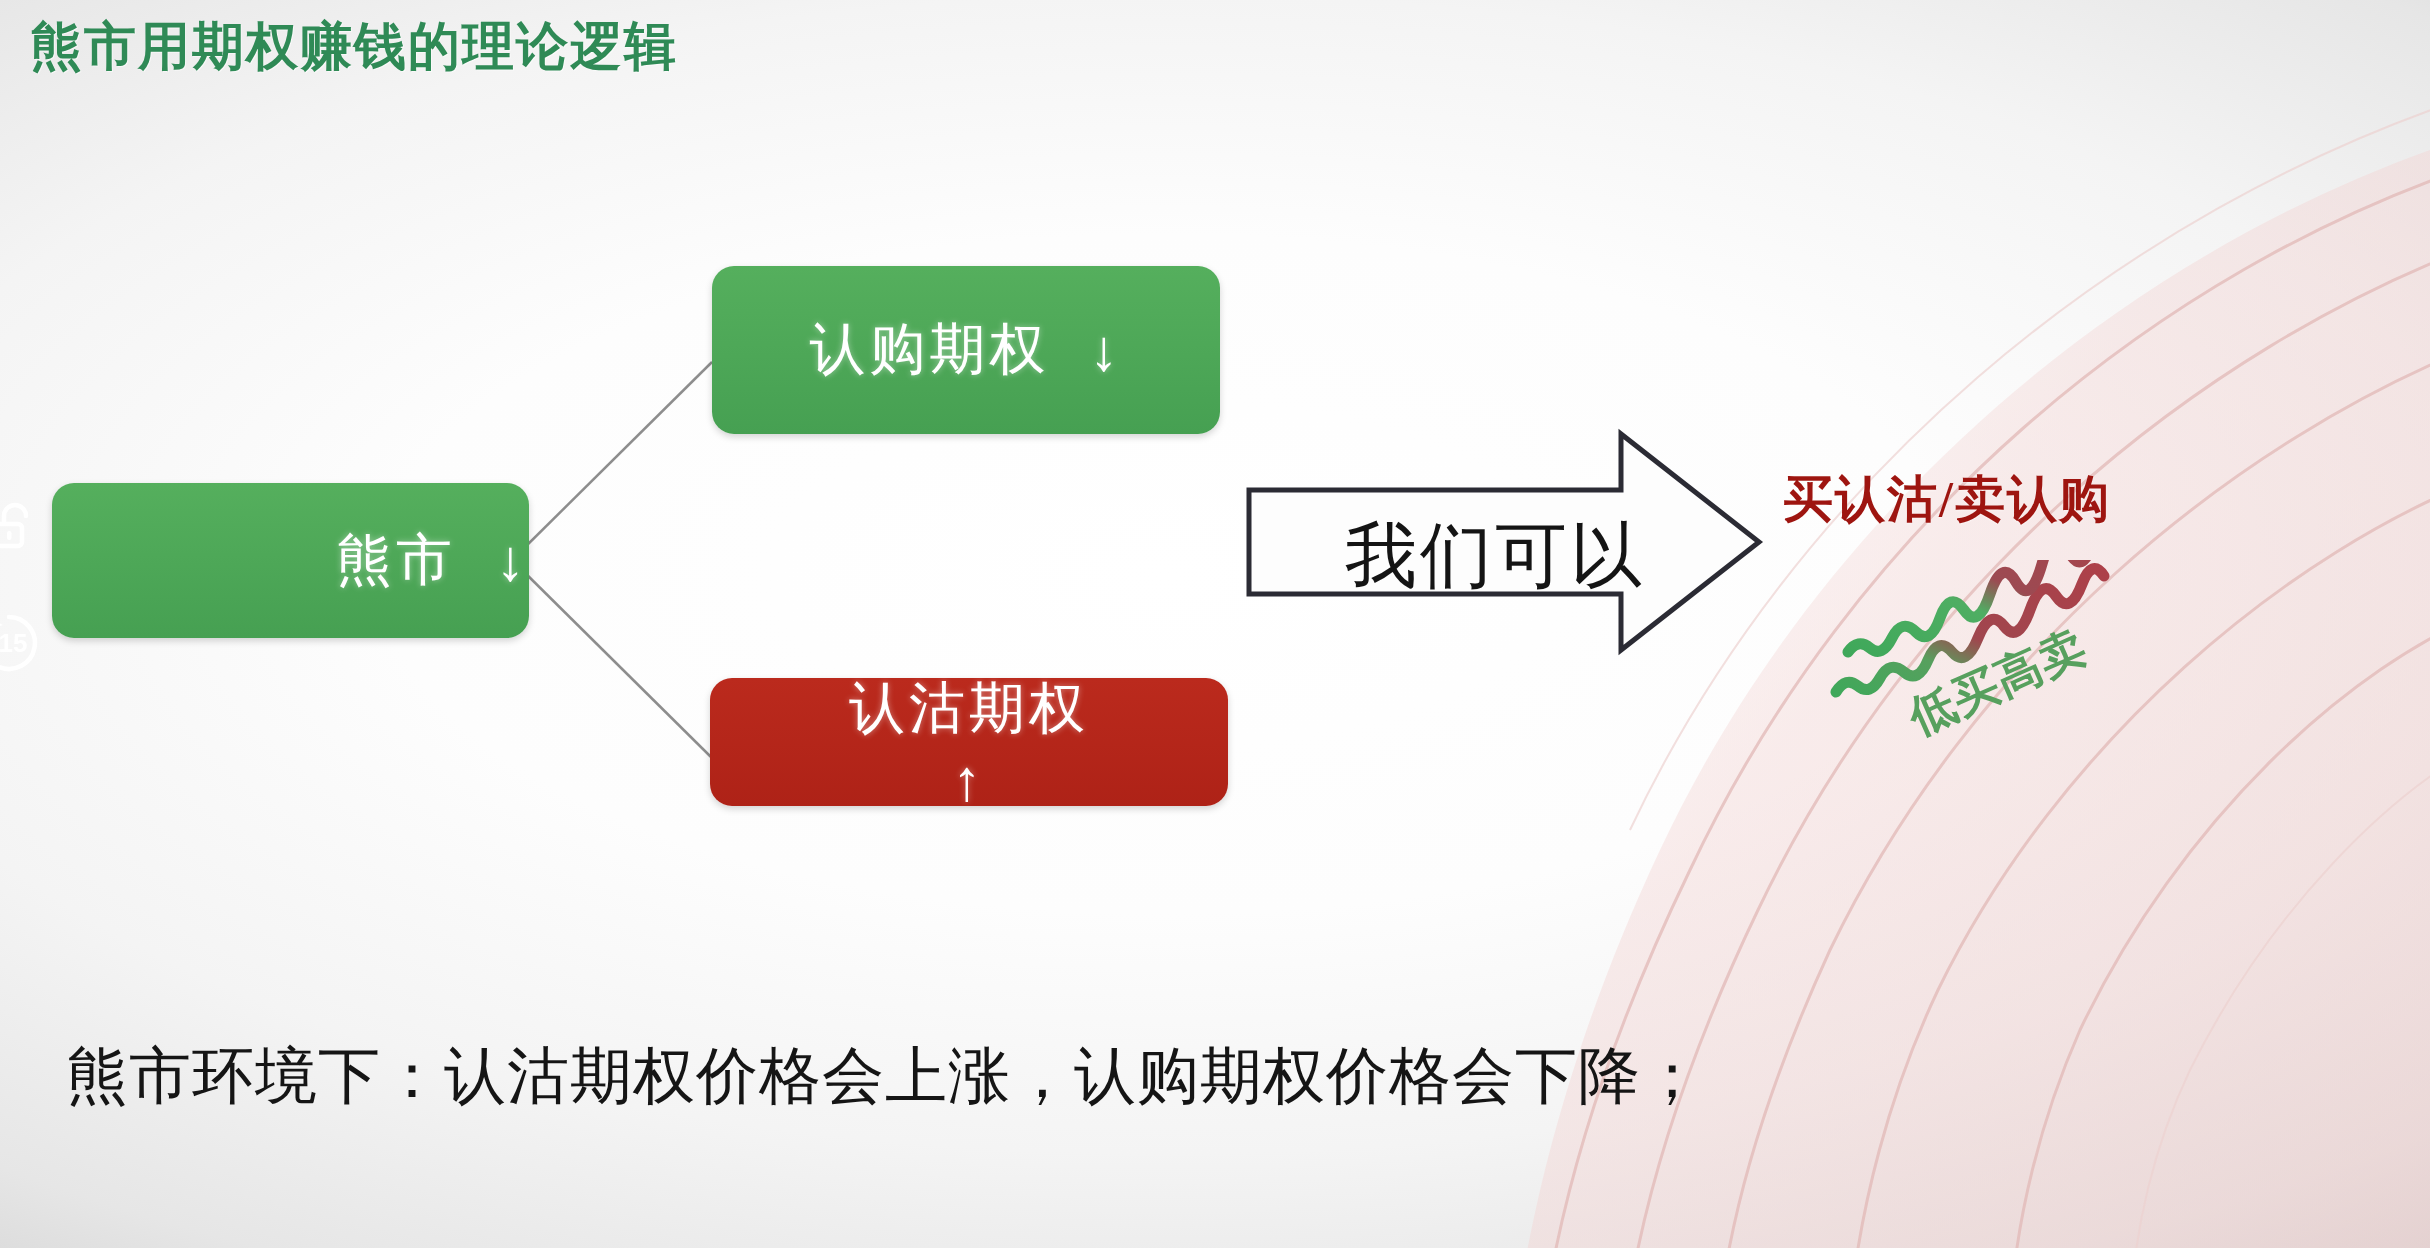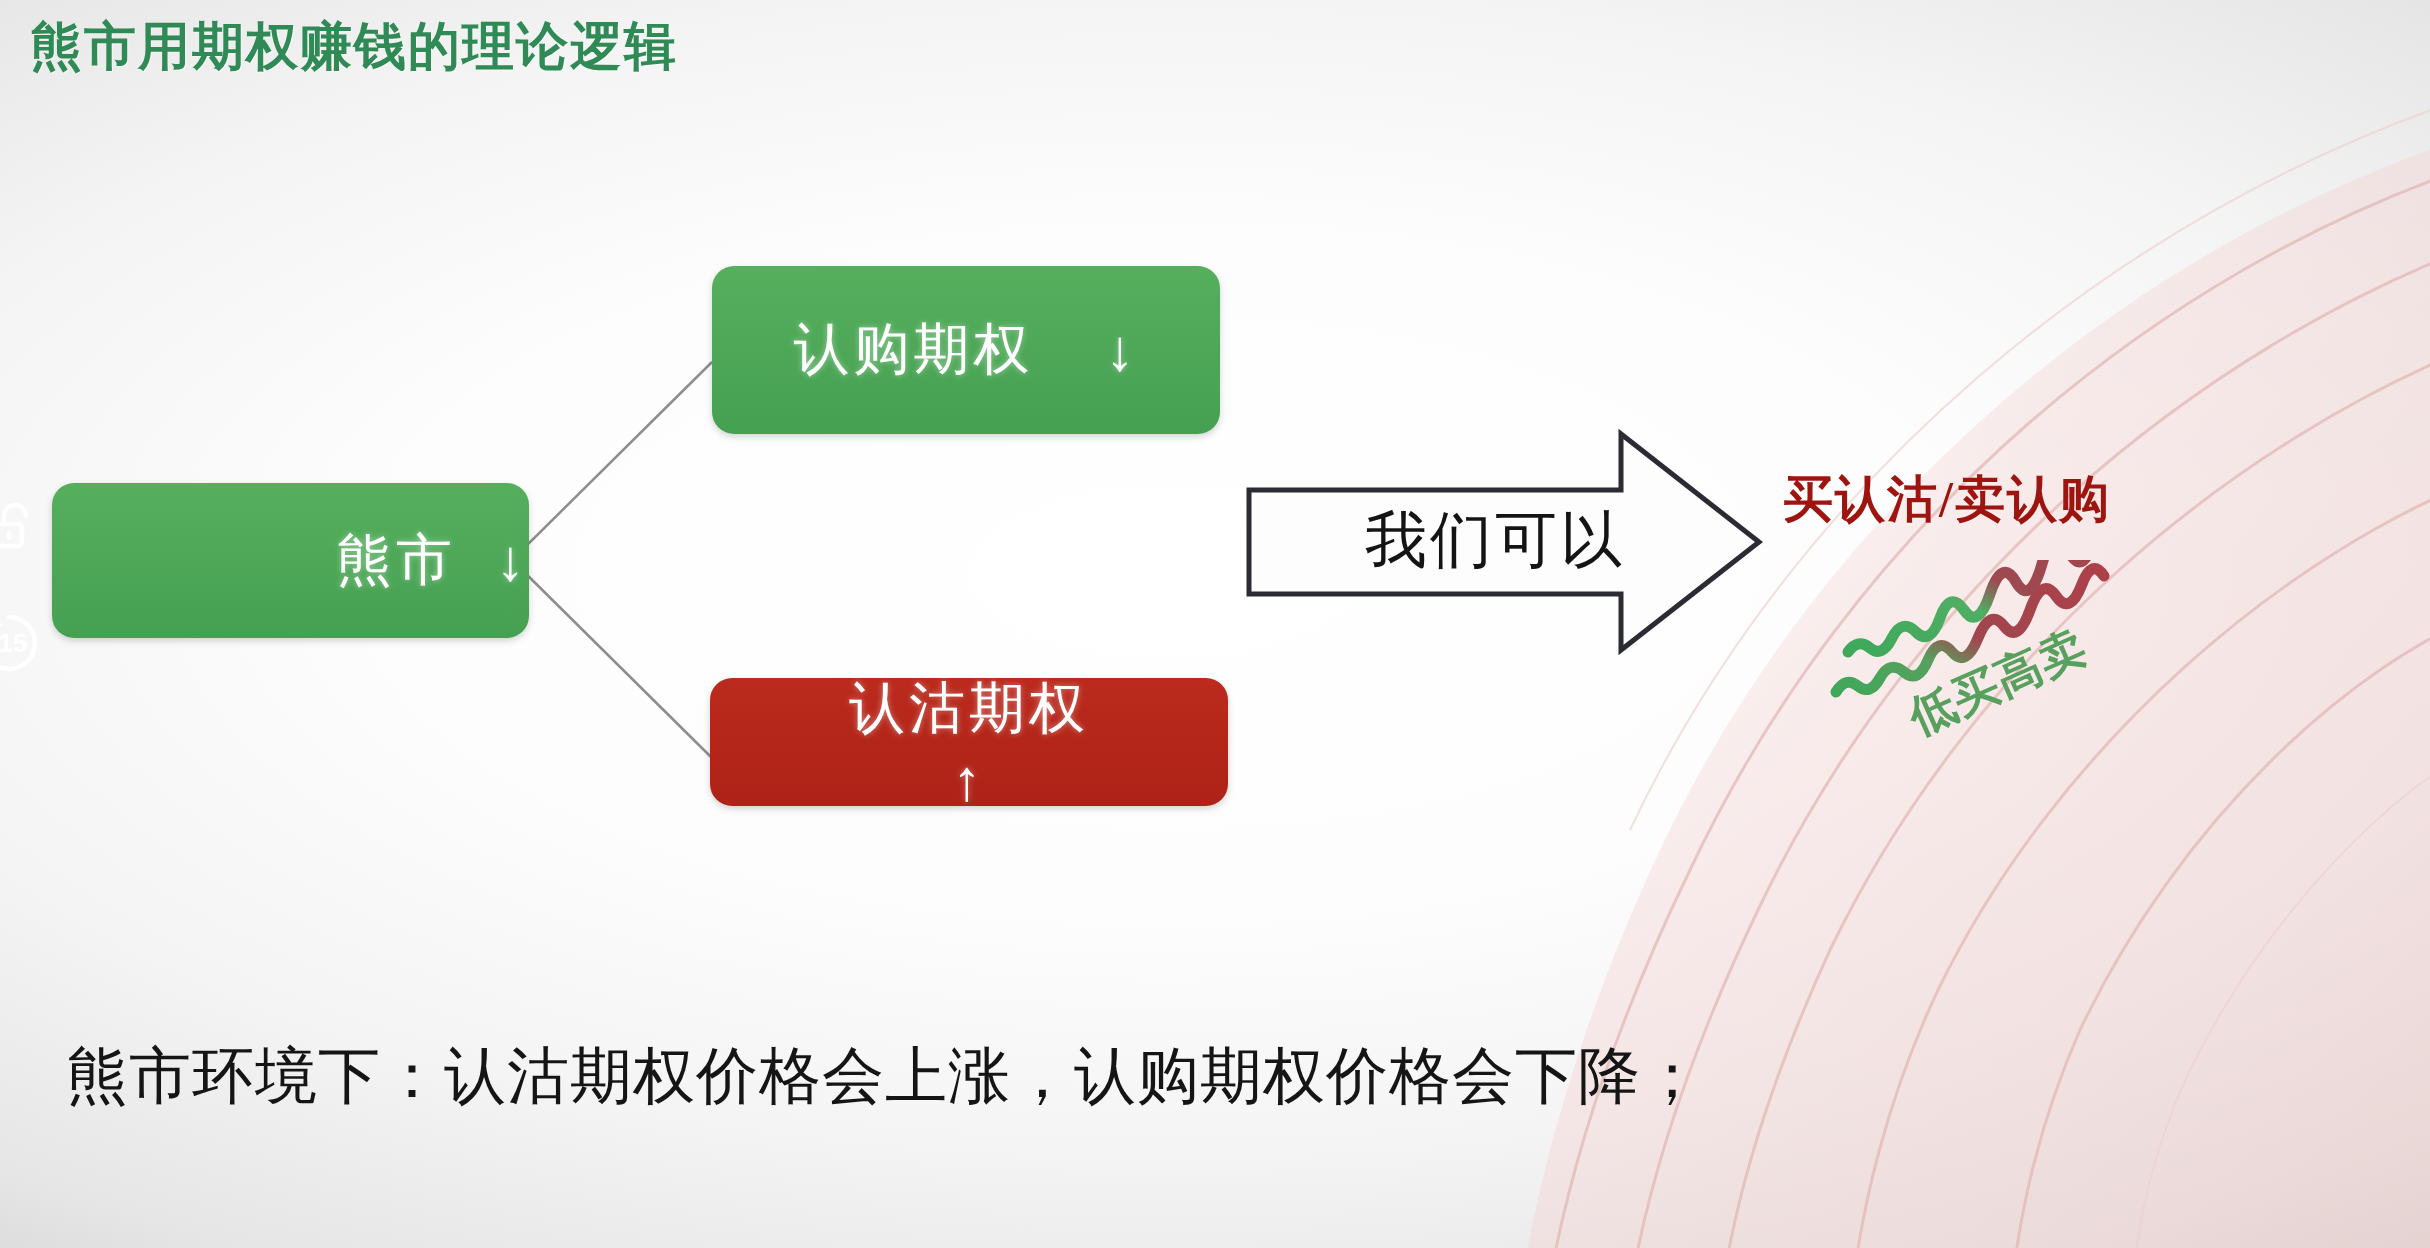--- a/index.html
+++ b/index.html
@@ -60,21 +60,20 @@
     text-shadow: 0 0 6px rgba(255,255,255,0.45);
   }
   .box-bear {
     left: 52px;  top: 483px;  width: 477px; height: 155px;
     background: linear-gradient(180deg,#55af5d 0%, #46a052 100%);
     justify-content: flex-end;
   }
   .box-call {
     left: 712px; top: 266px;  width: 508px; height: 168px;
     background: linear-gradient(180deg,#55af5d 0%, #46a052 100%);
-    gap: 16px;
   }
   .box-put {
     left: 710px; top: 678px;  width: 518px; height: 128px;
     background: linear-gradient(180deg,#bb2a1d 0%, #ae2217 100%);
     flex-direction: column;
   }
   .box .gap { display:inline-block; width: 40px; }
   .box .arw { font-size: 58px; font-weight: 700; }
 
   
@@ -85,25 +84,25 @@
     position: absolute;
     left: 1244px;
     top: 428px;
     width: 520px;
     height: 228px;
   }
   .block-arrow svg { display:block; }
   .block-arrow .arrow-label {
     position: absolute;
     left: 86px;
-    top: 48px;
+    top: 64px;
     width: 330px;
     height: 128px;
     display:flex; align-items:center; justify-content:center;
-    font-size: 62px;
+    font-size: 72px;
     color: #141414;
     letter-spacing: 3px;
     white-space: nowrap;
     font-family: Liberation Serif, serif;
   }
 
   
   .headline {
     position: absolute;
     left: 1783px;

